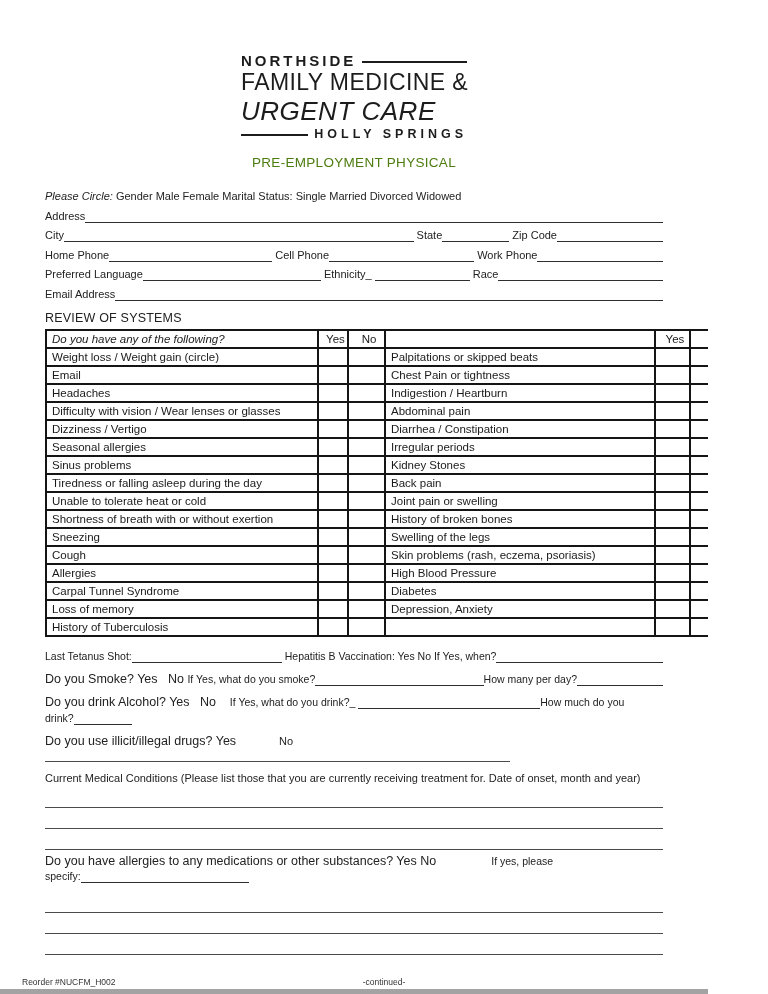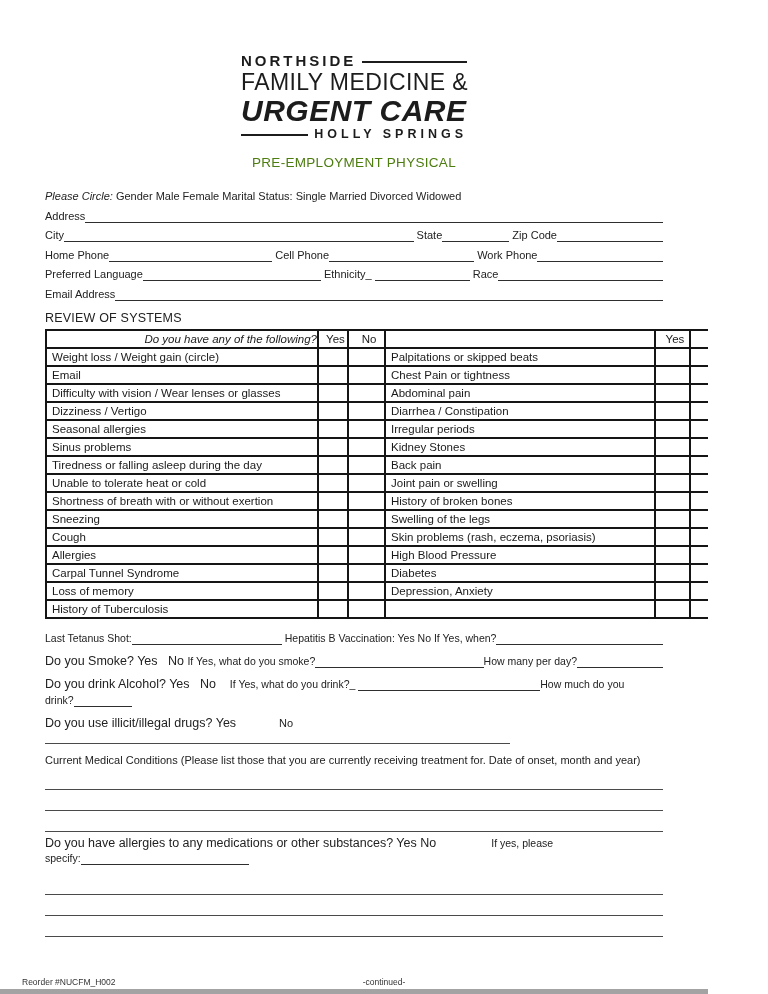--- a/index.html
+++ b/index.html
@@ -6,33 +6,33 @@
   html,body { background:#ffffff; }
   body { font-family:"Liberation Sans", sans-serif; color:#1a1a1a; }
   .page { position:relative; width:708px; height:994px; background:#fff; overflow:hidden; }
 
   
   .logo { width:226px; margin:52px auto 0 auto; color:#1c1c1c; }
   .logo-row { display:flex; align-items:center; }
   .logo-top { font-size:15px; font-weight:bold; letter-spacing:3px; }
   .logo-top .hline { flex:1; border-top:2.5px solid #1c1c1c; margin-left:6px; margin-top:2px; }
   .logo-mid { font-size:23px; font-weight:400; letter-spacing:0.4px; line-height:26px; white-space:nowrap; }
-  .logo-main { font-size:30px; font-weight:bold; font-style:italic; line-height:32px; white-space:nowrap; letter-spacing:0.5px; }
+  .logo-main { font-size:26px; font-weight:normal; font-style:italic; line-height:32px; white-space:nowrap; letter-spacing:0.5px; }
   .logo-bot { font-size:12.5px; font-weight:bold; letter-spacing:4px; }
   .logo-bot .hline { flex:1; border-top:2.5px solid #1c1c1c; margin-right:6px; margin-top:2px; }
 
   .doc-title { text-align:center; font-size:13.5px; letter-spacing:0.3px; margin-top:14px; color:#4d7c0f; }
 
   
   .info { margin:20px 45px 0 45px; font-size:11px; color:#222; }
   .frow { display:flex; align-items:flex-end; line-height:13px; margin-bottom:6.5px; }
   .frow .lbl { white-space:pre; }
   .blank { border-bottom:1.5px solid #2e2e2e; height:13px; display:inline-block; }
   .grow { flex:1; }
-  .it { font-style:italic;text-align:right; }
+  .it { font-style:italic; }
 
   
   .ros-heading { margin:10px 45px 4px 45px; font-size:12.5px; letter-spacing:0.2px; color:#222; }
   table.ros { border-collapse:collapse; margin:0 45px; width:678px; table-layout:fixed; }
   table.ros td { border:2px solid #151515; height:18px; font-size:11.5px; padding:0 0 0 5px; overflow:hidden; white-space:nowrap; color:#1a1a1a; vertical-align:middle; }
   td.c-item  { width:272px; }
   td.c-yes1  { width:30px; text-align:center; padding:0; }
   td.c-no1   { width:37px; text-align:center; padding:0; }
   td.c-item2 { width:270px; }
   td.c-yes2  { width:35px; text-align:center; padding:0; }
@@ -135,20 +135,28 @@
         </tr>
         <tr>
           <td class="c-item">Email</td>
           <td class="c-yes1"></td>
           <td class="c-no1"></td>
           <td class="c-item2">Chest Pain or tightness</td>
           <td class="c-yes2"></td>
           <td class="c-no2"></td>
         </tr>
         <tr>
+          <td class="c-item">Headaches</td>
+          <td class="c-yes1"></td>
+          <td class="c-no1"></td>
+          <td class="c-item2">Indigestion / Heartburn</td>
+          <td class="c-yes2"></td>
+          <td class="c-no2"></td>
+        </tr>
+        <tr>
           <td class="c-item">Difficulty with vision / Wear lenses or glasses</td>
           <td class="c-yes1"></td>
           <td class="c-no1"></td>
           <td class="c-item2">Abdominal pain</td>
           <td class="c-yes2"></td>
           <td class="c-no2"></td>
         </tr>
         <tr>
           <td class="c-item">Dizziness / Vertigo</td>
           <td class="c-yes1"></td>

